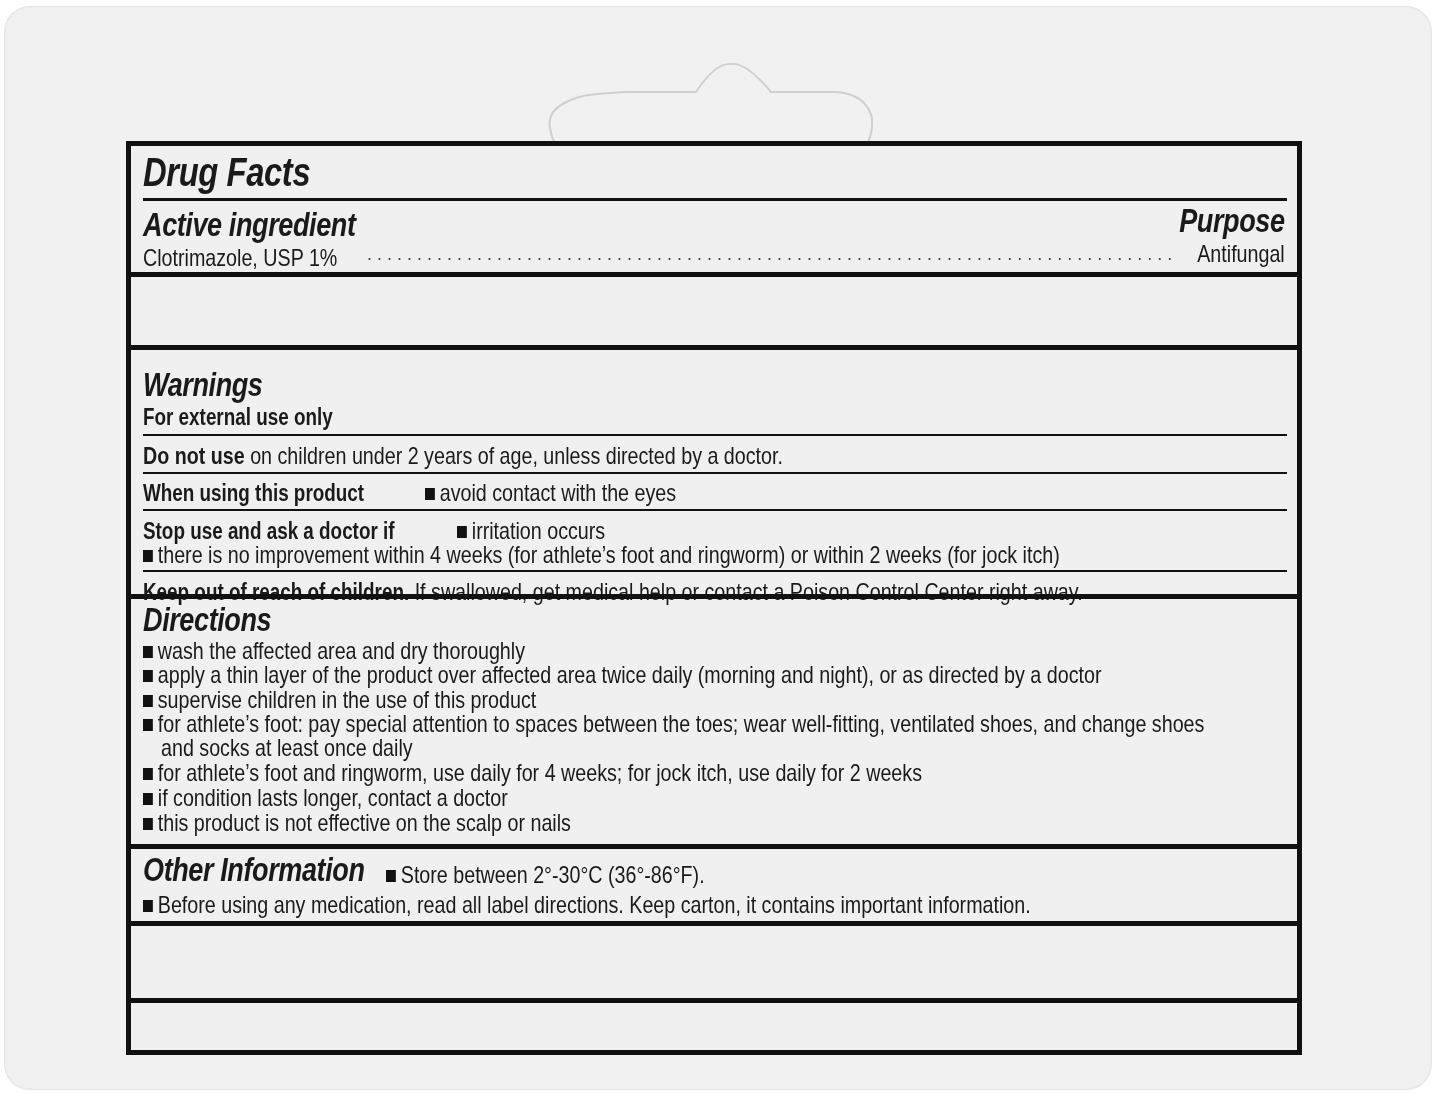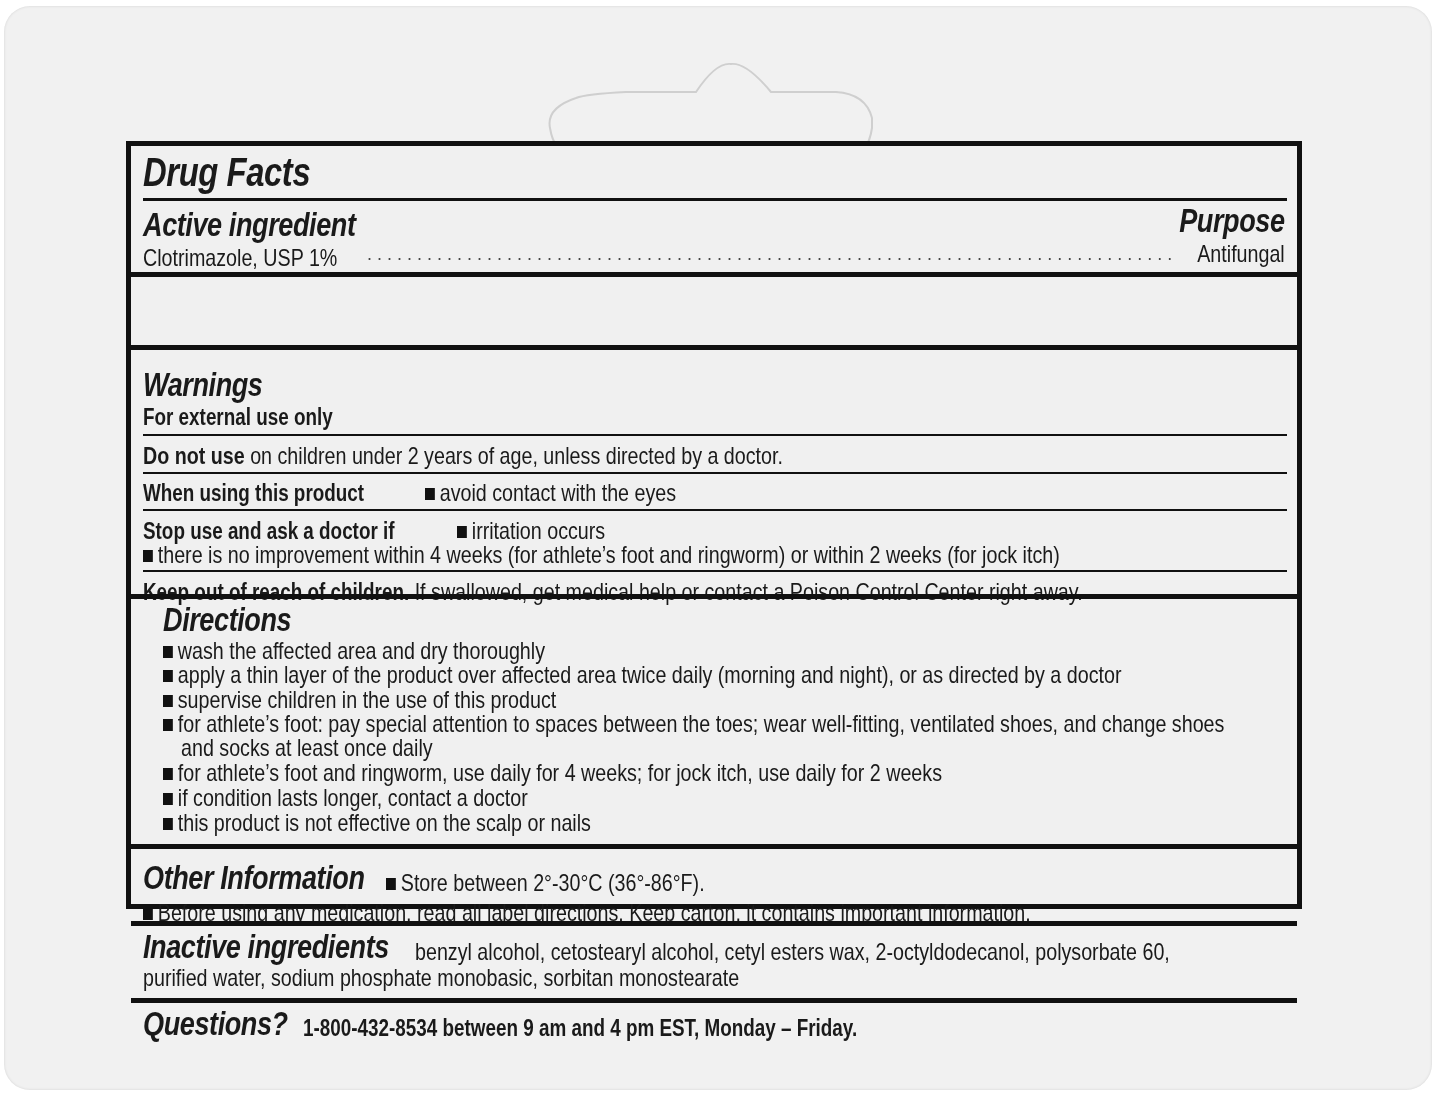--- a/index.html
+++ b/index.html
@@ -9,21 +9,21 @@
   }
   .card {
     position:absolute; left:4px; top:6px; width:1428px; height:1084px;
     background:#f1f1f1; border-radius:26px;
     box-shadow: 0 0 3px rgba(0,0,0,0.12) inset;
   }
   .hang-tab {
     position:absolute; left:546px; top:58px; width:330px; height:100px;
   }
   .panel {
-    position:absolute; left:126px; top:141px; width:1176px; height:768px;
+    position:absolute; left:126px; top:141px; width:1176px; height:914px;
     border:5px solid #111; box-sizing:border-box; background:#f0f0f0;
   }
   .sec { position:absolute; left:0; right:0; padding:0 12px 0 12px; box-sizing:border-box; }
   .sec-divider { position:absolute; left:0; right:0; height:5px; background:#111; }
   .heading {
     font-weight:bold; font-style:italic; font-size:37px; letter-spacing:-0.5px;
     transform: scaleX(0.82); transform-origin:left center; display:inline-block; white-space:nowrap;
   }
   .cond { transform: scaleX(0.82); transform-origin:left center; display:inline-block; white-space:nowrap; }
   .body-text { font-size:24px; }
@@ -69,44 +69,35 @@
     <span class="line body-text cond" style="left:294px;top:115px;"><span class="bullet"></span><span>avoid contact with the eyes</span></span>
     <div class="thin-rule" style="top:145px;"></div>
     <span class="line body-text bold cond" style="left:12px;top:154px;font-size:23px;">Stop use and ask a doctor if</span>
     <span class="line body-text cond" style="left:326px;top:153px;"><span class="bullet"></span><span>irritation occurs</span></span>
     <span class="line body-text cond" style="left:12px;top:177px;"><span class="bullet"></span><span>there is no improvement within 4 weeks (for athlete’s foot and ringworm) or within 2 weeks (for jock itch)</span></span>
     <div class="thin-rule" style="top:206px;"></div>
     <span class="line body-text cond" style="left:12px;top:214px;"><span class="bold" style="font-size:23px;">Keep out of reach of children.</span> <span>If swallowed, get medical help or contact a Poison Control Center right away.</span></span>
   </div>
   <div class="sec-divider" style="top:448px;"></div>
 
-  <div class="sec" style="top:453px;height:245px;margin-left:20px;">
+  <div class="sec" style="top:453px;height:245px;">
     <span class="line heading" style="left:12px;top:2px;font-size:33px;">Directions</span>
     <span class="line body-text cond" style="left:12px;top:38px;"><span class="bullet"></span><span>wash the affected area and dry thoroughly</span></span>
     <span class="line body-text cond" style="left:12px;top:62px;"><span class="bullet"></span><span>apply a thin layer of the product over affected area twice daily (morning and night), or as directed by a doctor</span></span>
     <span class="line body-text cond" style="left:12px;top:87px;"><span class="bullet"></span><span>supervise children in the use of this product</span></span>
     <span class="line body-text cond" style="left:12px;top:111px;"><span class="bullet"></span><span>for athlete’s foot: pay special attention to spaces between the toes; wear well-fitting, ventilated shoes, and change shoes</span></span>
     <span class="line body-text cond" style="left:30px;top:135px;">and socks at least once daily</span>
     <span class="line body-text cond" style="left:12px;top:160px;"><span class="bullet"></span><span>for athlete’s foot and ringworm, use daily for 4 weeks; for jock itch, use daily for 2 weeks</span></span>
     <span class="line body-text cond" style="left:12px;top:185px;"><span class="bullet"></span><span>if condition lasts longer, contact a doctor</span></span>
     <span class="line body-text cond" style="left:12px;top:210px;"><span class="bullet"></span><span>this product is not effective on the scalp or nails</span></span>
   </div>
   <div class="sec-divider" style="top:698px;"></div>
 
-  <div class="sec" style="top:703px;height:72px;margin-top:8px;">
+  <div class="sec" style="top:703px;height:72px;">
     <span class="line heading" style="left:12px;top:2px;font-size:33px;">Other Information</span>
     <span class="line body-text cond" style="left:255px;top:12px;"><span class="bullet"></span><span>Store between 2°-30°C (36°-86°F).</span></span>
     <span class="line body-text cond" style="left:12px;top:42px;"><span class="bullet"></span><span>Before using any medication, read all label directions. Keep carton, it contains important information.</span></span>
   </div>
   <div class="sec-divider" style="top:775px;"></div>
 
-  <div class="sec" style="top:780px;height:72px;">
-    <span class="line heading" style="left:12px;top:2px;font-size:33px;">Inactive ingredients</span>
-    <span class="line body-text cond" style="left:284px;top:12px;">benzyl alcohol, cetostearyl alcohol, cetyl esters wax, 2-octyldodecanol, polysorbate 60,</span>
-    <span class="line body-text cond" style="left:12px;top:38px;">purified water, sodium phosphate monobasic, sorbitan monostearate</span>
-  </div>
   <div class="sec-divider" style="top:852px;"></div>
 
-  <div class="sec" style="top:857px;height:47px;">
-    <span class="line heading" style="left:12px;top:2px;font-size:33px;">Questions?</span>
-    <span class="line body-text bold cond" style="left:172px;top:12px;font-size:23px;">1-800-432-8534 between 9 am and 4 pm EST, Monday – Friday.</span>
-  </div>
 </div>
 
 </body></html>

